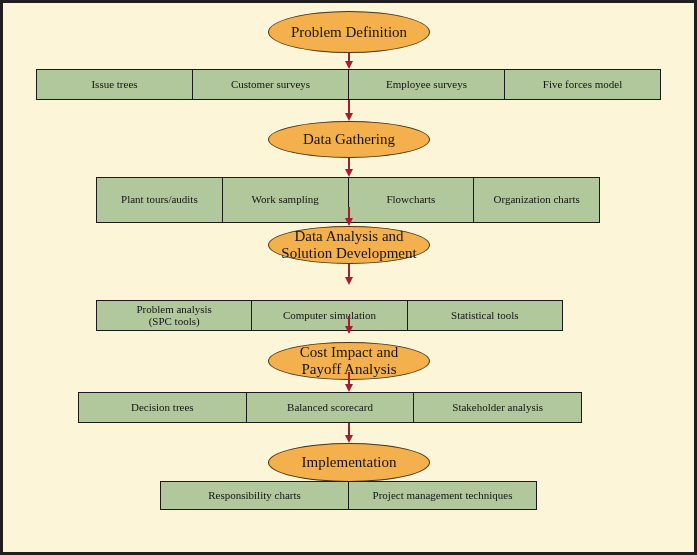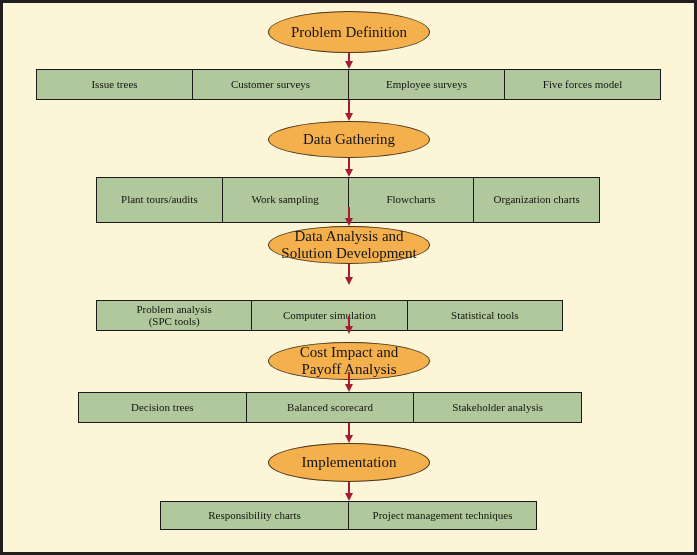--- a/index.html
+++ b/index.html
@@ -142,18 +142,18 @@
     <div class="head"></div>
   </div>
 
   <div class="stage" style="top:440px; height:39px;">Implementation</div>
 
   <div class="arrow" style="top:479px; height:19px;">
     <div class="stem"></div>
     <div class="head"></div>
   </div>
 
-  <div class="row" style="top:498px; height:29px; left:157px; width:377px;">
+  <div class="row" style="top:478px; height:29px; left:157px; width:377px;">
     <div class="cell">Responsibility charts</div>
     <div class="cell">Project management techniques</div>
   </div>
 
 </div>
 
 </body></html>

